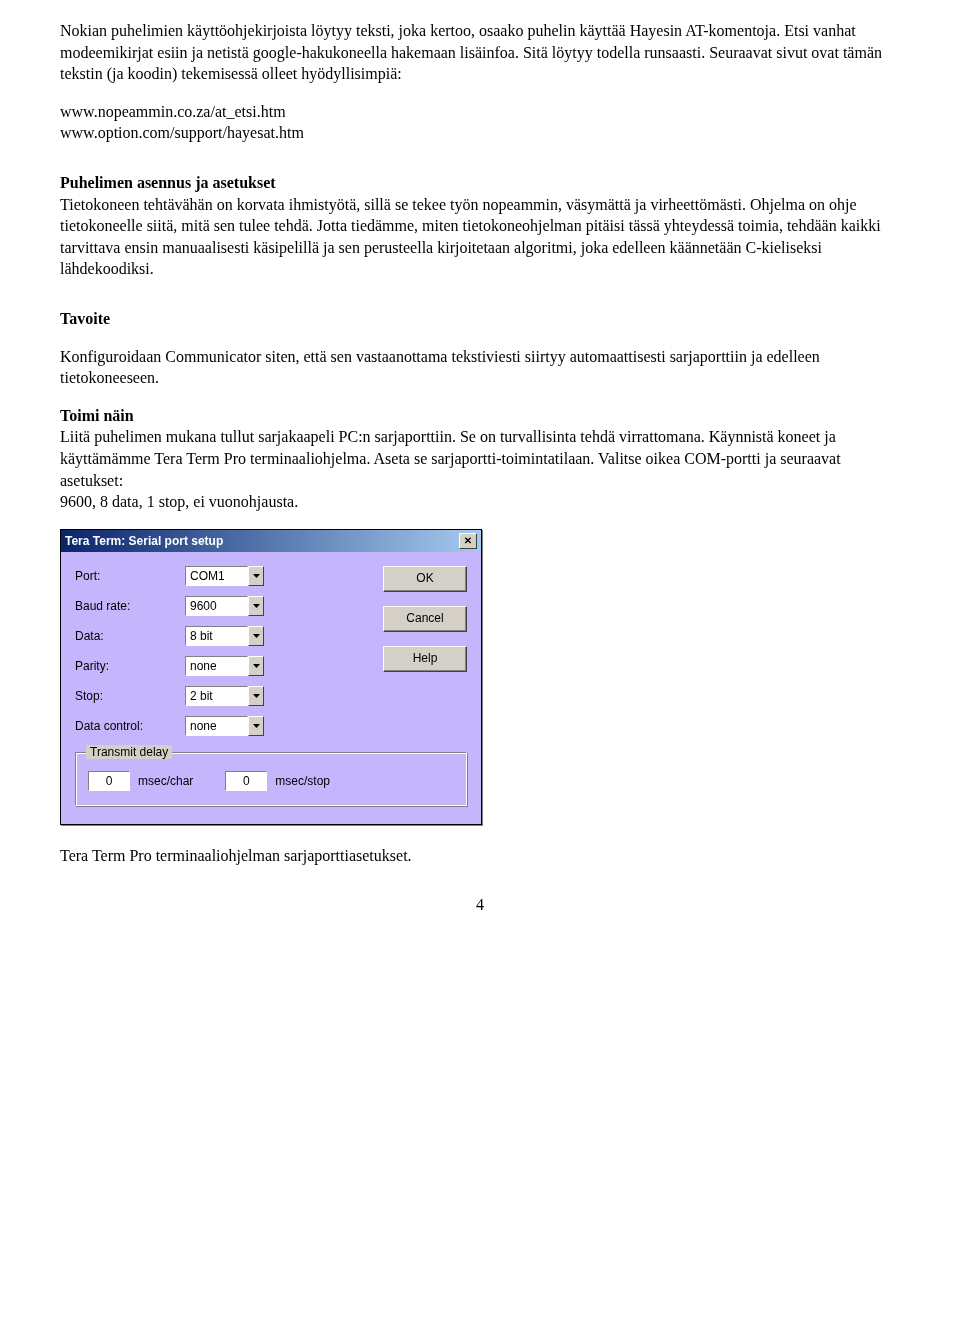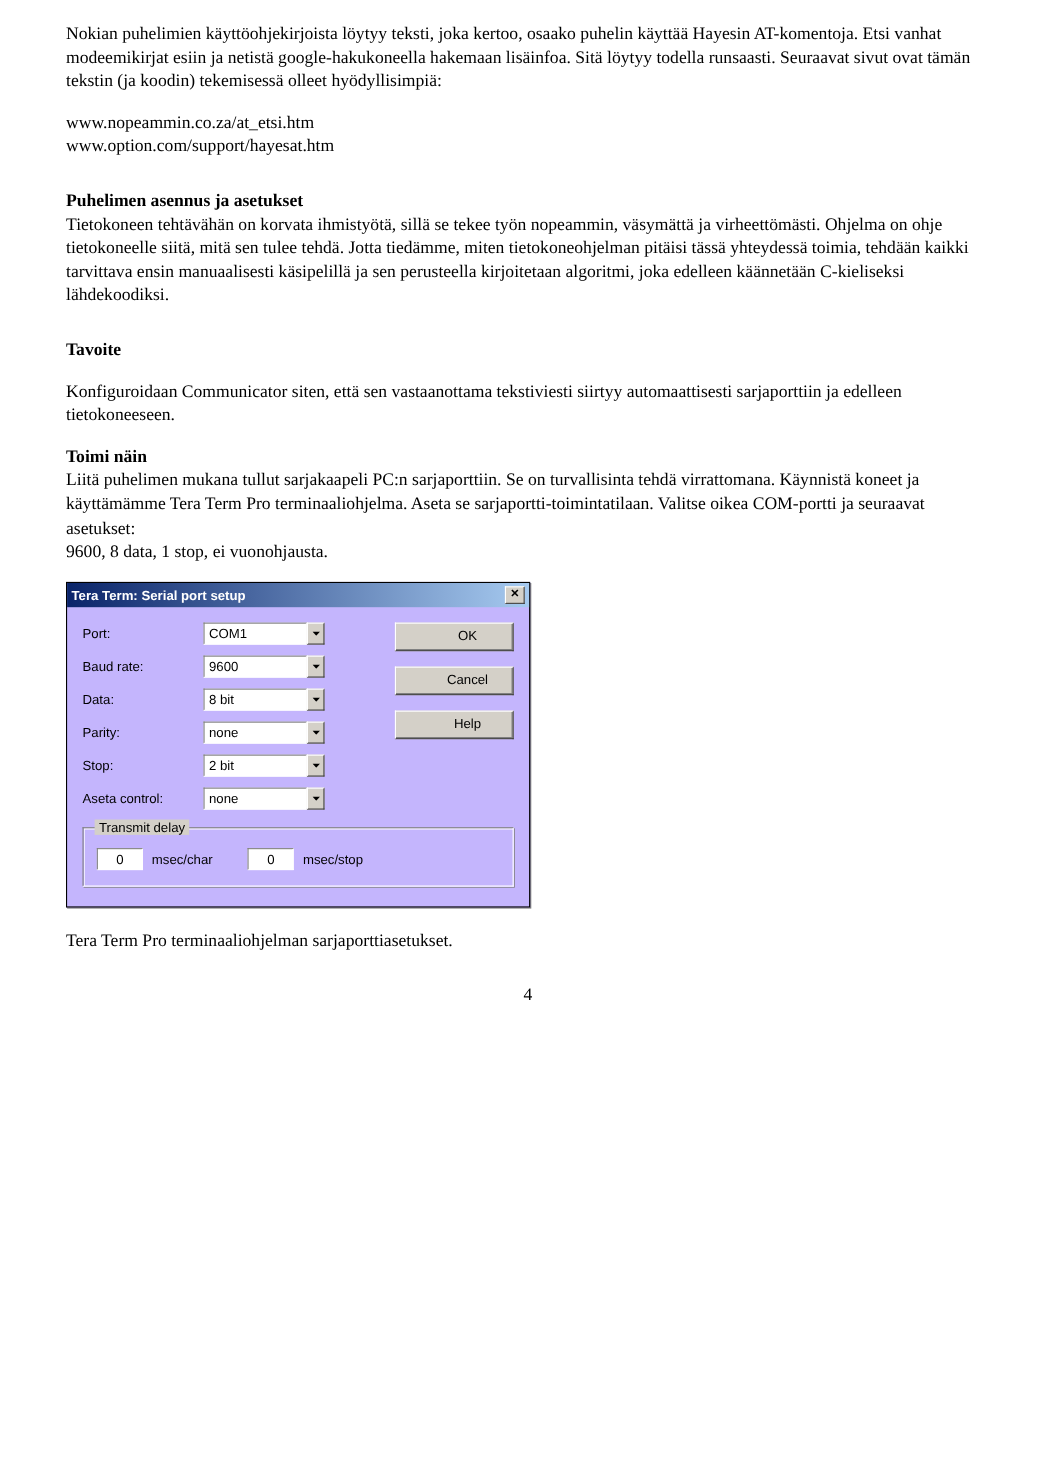--- a/index.html
+++ b/index.html
@@ -65,21 +65,21 @@
     display: flex;
     align-items: center;
     margin-bottom: 10px;
   }
   .label {
     width: 110px;
     color: #000;
   }
   .combo {
     display: flex;
-    width: 110px;
+    width: 79px;
   }
   .combo-input {
     flex: 1;
     height: 20px;
     border-top: 1px solid #808080;
     border-left: 1px solid #808080;
     border-right: 1px solid #fff;
     border-bottom: 1px solid #fff;
     background: #fff;
     padding: 0 4px;
@@ -117,21 +117,20 @@
     background: #d4d0c8;
     border-top: 1px solid #fff;
     border-left: 1px solid #fff;
     border-right: 1px solid #404040;
     border-bottom: 1px solid #404040;
     box-shadow: inset -1px -1px 0 #808080;
     font-family: Tahoma, Arial, sans-serif;
     font-size: 12px;
     text-align: center;
     line-height: 22px;
-    padding-left: 24px;
   }
   .groupbox {
     border: 1px solid #808080;
     border-right-color: #fff;
     border-bottom-color: #fff;
     box-shadow: inset 1px 1px 0 #fff, 1px 1px 0 #808080;
     margin-top: 16px;
     padding: 18px 12px 14px 12px;
     position: relative;
     text-align: center;
@@ -265,21 +264,21 @@
           <div class="combo-input">2 bit</div>
           <div class="combo-btn">
             <svg width="7" height="4">
                 <polygon points="0,0 7,0 3.5,4" fill="#000"></polygon>
               </svg>
           </div>
         </div>
       </div>
 
       <div class="row">
-        <span class="label">Aseta control:</span>
+        <span class="label">Data control:</span>
         <div class="combo">
           <div class="combo-input">none</div>
           <div class="combo-btn">
             <svg width="7" height="4">
                 <polygon points="0,0 7,0 3.5,4" fill="#000"></polygon>
               </svg>
           </div>
         </div>
       </div>
 

